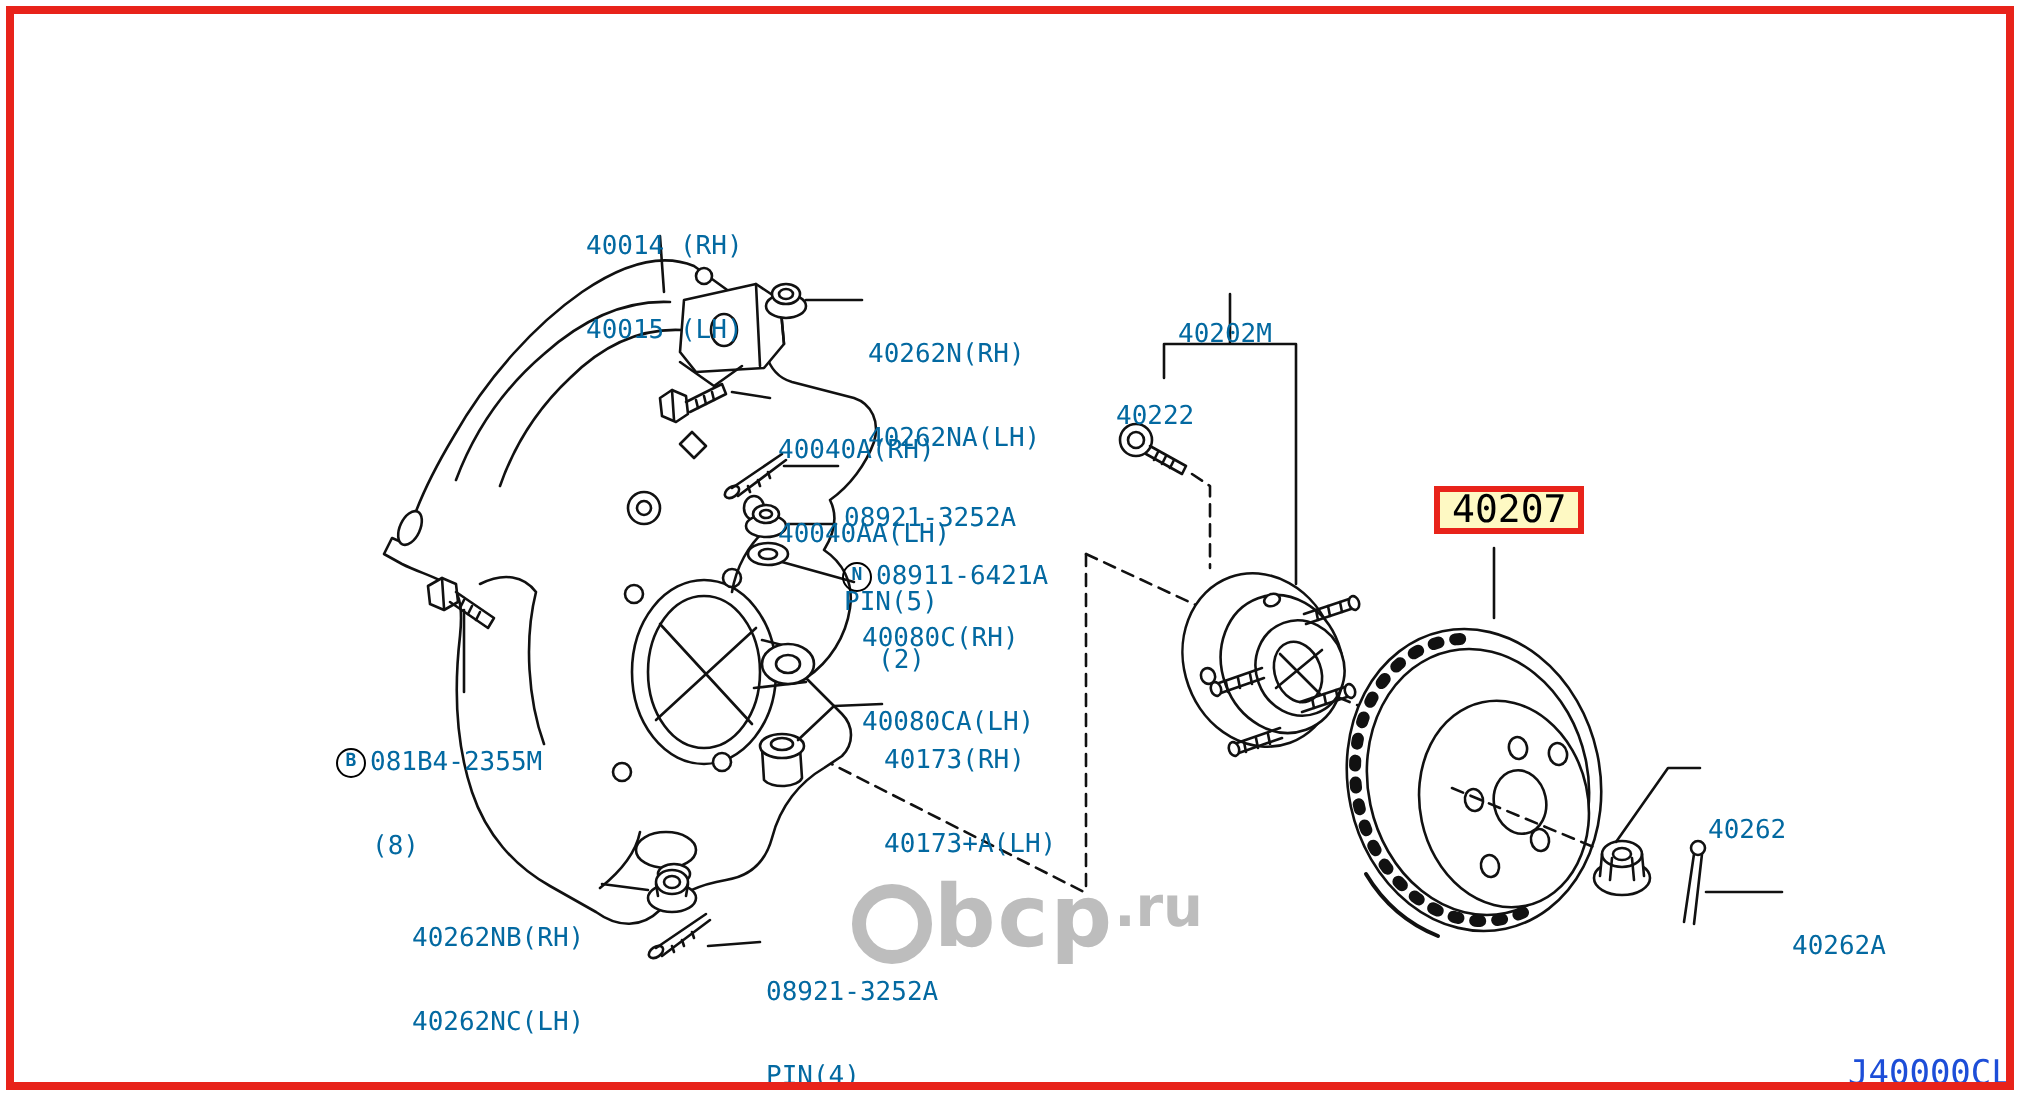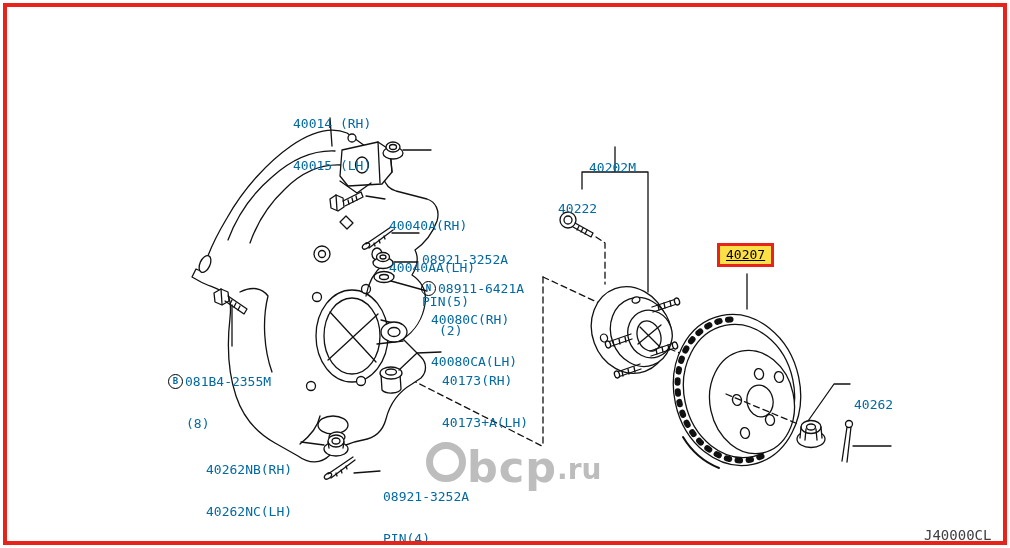--- a/index.html
+++ b/index.html
@@ -5,27 +5,27 @@
   html,body{margin:0;padding:0;background:#ffffff;}
   #stage{position:relative;width:1010px;height:548px;background:#ffffff;overflow:hidden;
          font-family:"DejaVu Sans Mono","Liberation Mono",monospace;}
   #frame{position:absolute;left:3px;top:3px;right:3px;bottom:3px;border:4px solid #e8231a;pointer-events:none;}
   svg{position:absolute;left:0;top:0;}
   .lbl{position:absolute;font-size:13px;line-height:14px;color:#0369a1;white-space:pre;letter-spacing:0px;}
   .lbl .row{display:flex;align-items:center;}
   .circ{display:inline-block;width:13px;height:13px;border:1.5px solid #000;border-radius:50%;
         font-size:9px;font-weight:bold;line-height:13px;text-align:center;margin-right:2px;flex:0 0 auto;}
   .indent{margin-left:18px;}
-  .redbox{position:absolute;border:3px solid #e8231a;padding:1px 6px;font-size:13px;line-height:16px;color:#000;background:#fde047;text-decoration:underline;}
-  #watermark{position:absolute;left:426px;top:442px;display:flex;align-items:flex-end;color:#bdbdbd;
+  .redbox{position:absolute;border:3px solid #e8231a;padding:1px 6px;font-size:19px;line-height:16px;color:#000;background:#fef9c3;}
+  #watermark{position:absolute;left:426px;top:442px;display:flex;color:#bdbdbd;
              font-family:"DejaVu Sans",sans-serif;font-weight:bold;}
   #wm-ring{width:26px;height:26px;border:7px solid #bdbdbd;border-radius:50%;margin-right:1px;margin-bottom:2px;}
   #wm-word{font-size:43px;line-height:34px;letter-spacing:1px;}
   #wm-tld{font-size:28px;line-height:24px;margin-bottom:2px;}
-  #code{position:absolute;left:924px;top:527px;font-size:14px;color:#404040;}
+  #code{position:absolute;left:924px;top:527px;font-size:17px;color:#1d4ed8;}
 </style>
 </head>
 <body>
 
 <div id="stage">
 
   <div id="watermark">
     <span id="wm-ring"></span>
       <span id="wm-word">bcp</span>
       <span id="wm-tld">.ru</span>
@@ -223,20 +223,24 @@
         <path d="M853,446 L891,446"></path>
       </g>
     </g>
   </svg>
 
   <div class="lbl" style="left:293px;top:89px">
     <div>40014 (RH)</div>
     <div>40015 (LH)</div>
   </div>
 
+  <div class="lbl" style="left:434px;top:143px">
+    <div>40262N(RH)</div>
+    <div>40262NA(LH)</div>
+  </div>
 
   <div class="lbl" style="left:389px;top:191px">
     <div>40040A(RH)</div>
     <div>40040AA(LH)</div>
   </div>
 
   <div class="lbl" style="left:422px;top:225px">
     <div>08921-3252A</div>
     <div>PIN(5)</div>
   </div>
@@ -276,21 +280,24 @@
   </div>
 
   <div class="lbl" style="left:558px;top:174px">
     <div>40222</div>
   </div>
 
   <div class="redbox" style="left:717px;top:243px">
     <span>40207</span>
   </div>
 
-  <div class="lbl" style="left:854px;top:370px">
+  <div class="lbl" style="left:854px;top:381px">
     <div>40262</div>
   </div>
 
+  <div class="lbl" style="left:896px;top:439px">
+    <div>40262A</div>
+  </div>
 
   <div id="code">J40000CL</div>
 
   <div id="frame"></div>
 </div>
 
 </body></html>

